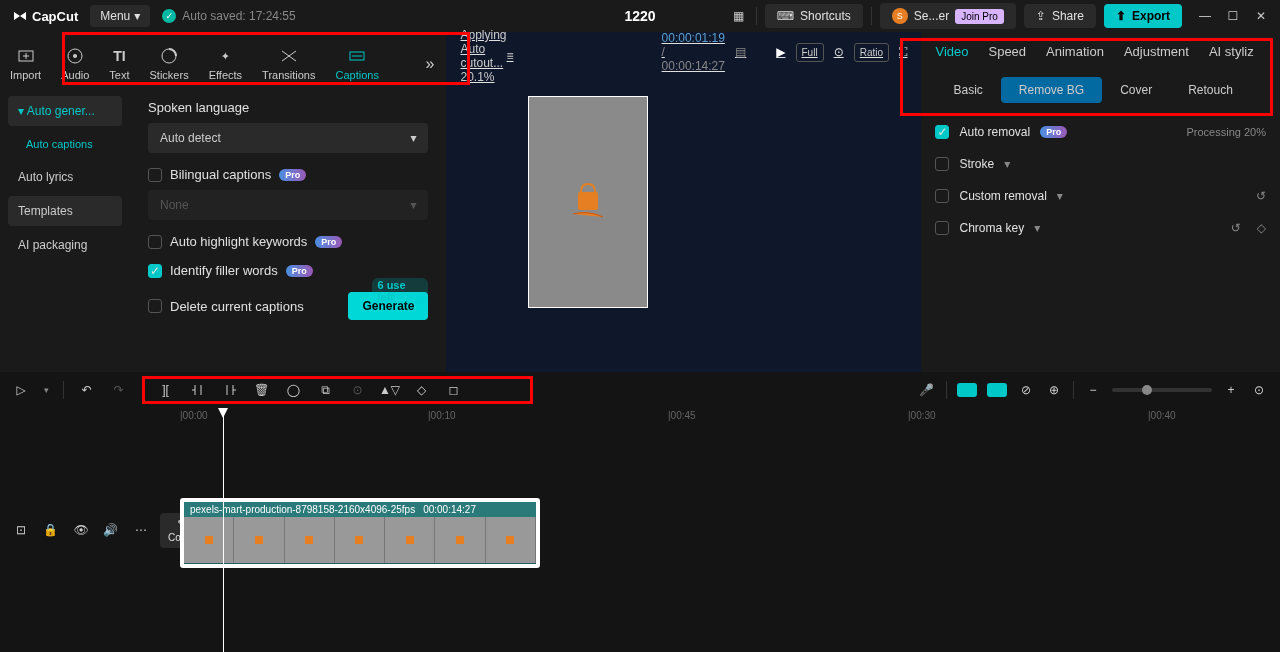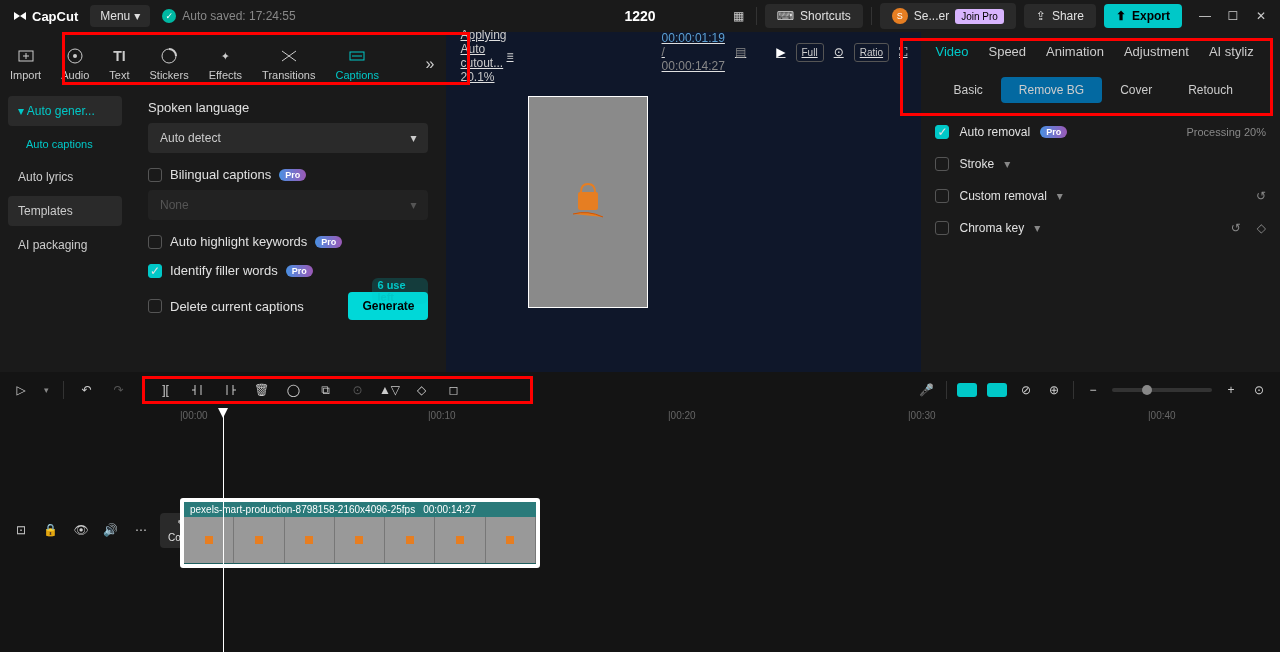--- a/index.html
+++ b/index.html
@@ -377,21 +377,21 @@
       </div>
       <div class="cover-btn">
         <span>✎</span>
         <span>Cover</span>
       </div>
     </div>
     <div class="timeline-tracks">
       <div class="timeline-ruler">
         <span class="ruler-mark" style="left:2px;">|00:00</span>
         <span class="ruler-mark" style="left:250px;">|00:10</span>
-        <span class="ruler-mark" style="left:490px;">|00:20</span>
+        <span class="ruler-mark" style="left:490px;">|00:45</span>
         <span class="ruler-mark" style="left:730px;">|00:30</span>
         <span class="ruler-mark" style="left:970px;">|00:40</span>
       </div>
       <div class="playhead"></div>
       <div class="clip">
         <div class="clip-header">
           <span>pexels-mart-production-8798158-2160x4096-25fps</span>
           <span>00:00:14:27</span>
         </div>
         <div class="clip-thumbs">

